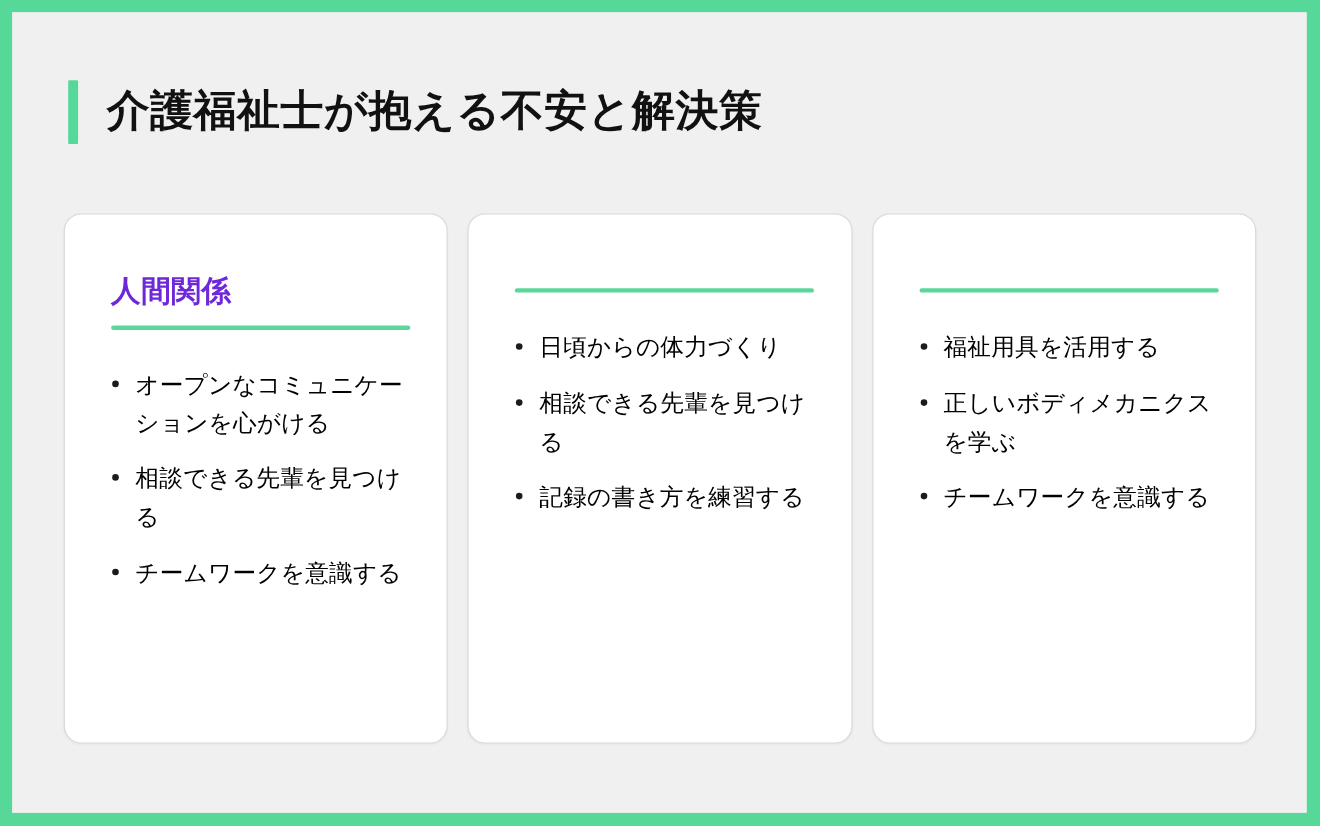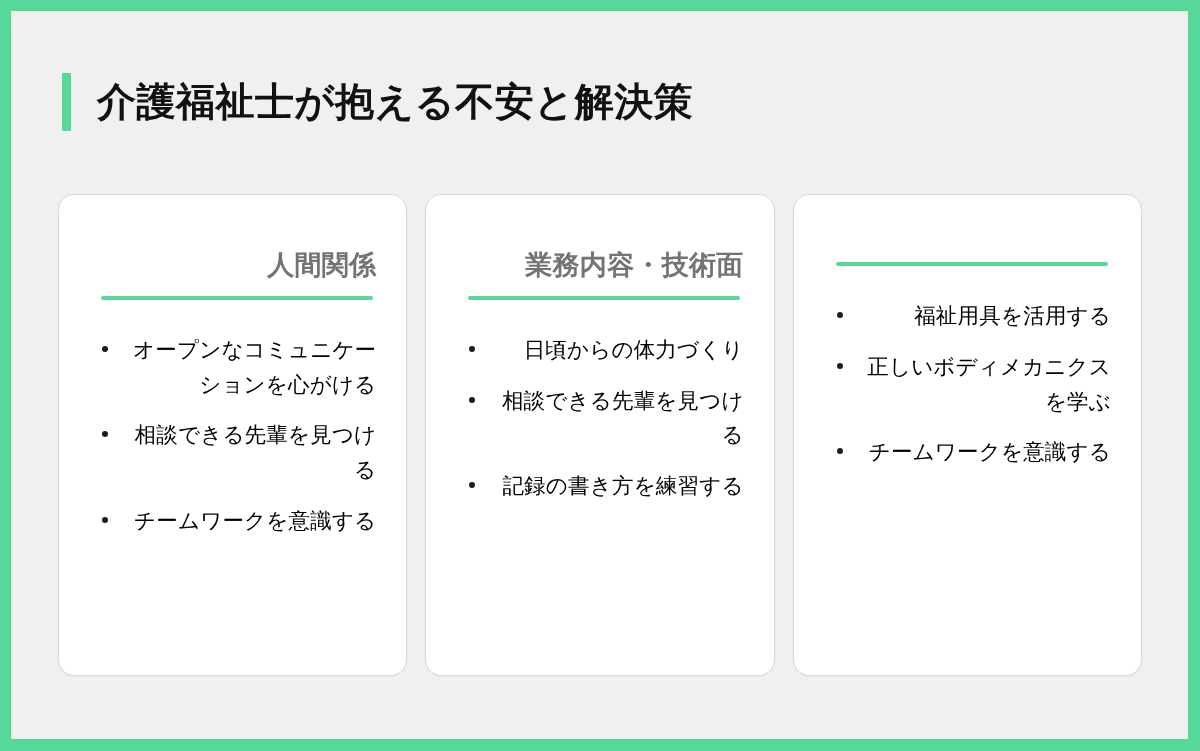--- a/index.html
+++ b/index.html
@@ -24,21 +24,20 @@
     padding: 11px 12px 12px 11px;
   }
 
   .slide-inner {
     position: relative;
     box-sizing: border-box;
     width: 100%;
     height: 100%;
     background: #f0f0f0;
     padding: 4px;
-    text-align: right;
   }
 
   
   .title-row {
     position: absolute;
     left: 51px;
     top: 61px;
     display: flex;
     align-items: center;
     height: 60px;
@@ -83,21 +82,21 @@
     padding: 54px 30px 20px 42px;
     box-shadow: 0 1px 2px rgba(0,0,0,0.035);
     display: flex;
     flex-direction: column;
   }
 
   .card-header {
     margin: 0;
     font-size: 27px;
     font-weight: bold;
-    color: #737373;
+    color: #6d28d9;
     line-height: 1.25;
     letter-spacing: 0.3px;
     white-space: nowrap;
   }
 
   .card-rule {
     margin-top: 13px;
     width: 272px;
     max-width: 100%;
     height: 4px;
@@ -154,21 +153,20 @@
         <h2 class="card-header">人間関係</h2>
         <div class="card-rule"></div>
         <ul class="card-list">
           <li>オープンなコミュニケーションを心がける</li>
           <li>相談できる先輩を見つける</li>
           <li>チームワークを意識する</li>
         </ul>
       </section>
 
       <section class="card">
-        <h2 class="card-header">業務内容・技術面</h2>
         <div class="card-rule"></div>
         <ul class="card-list">
           <li>日頃からの体力づくり</li>
           <li>相談できる先輩を見つける</li>
           <li>記録の書き方を練習する</li>
         </ul>
       </section>
 
       <section class="card">
         <div class="card-rule"></div>

